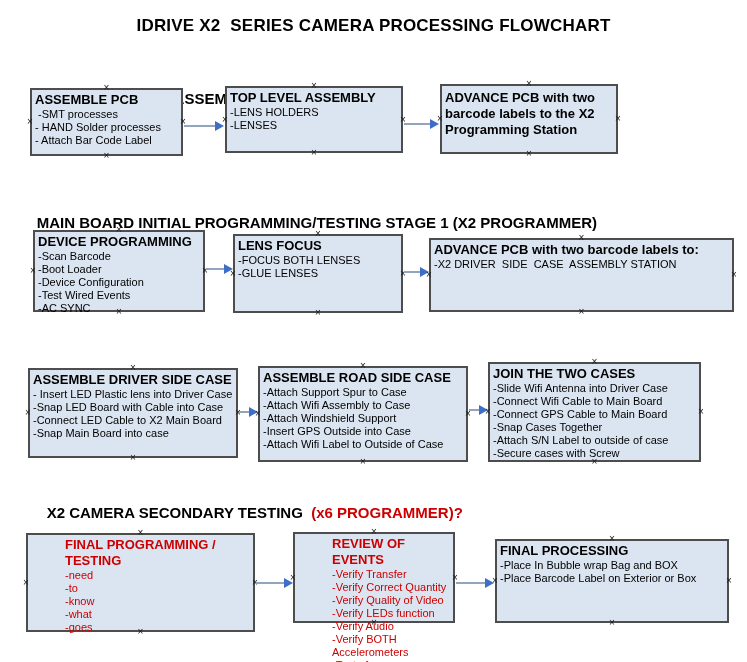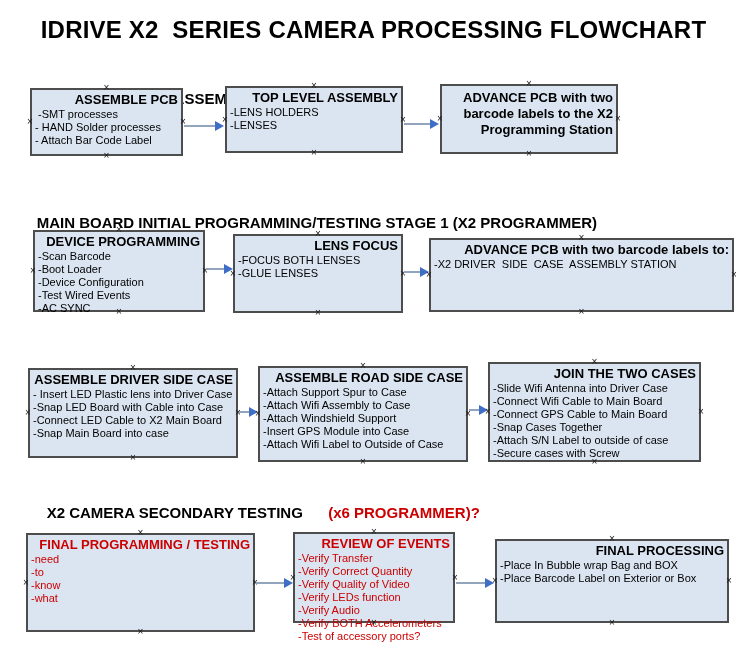--- a/index.html
+++ b/index.html
@@ -9,52 +9,51 @@
     height: 662px;
     background: var(--background, #ffffff);
     font-family: "Liberation Sans", "DejaVu Sans", sans-serif;
     color: var(--text, #000000);
     overflow: hidden;
   }
   .main-title {
     position: absolute;
     top: 16px; left: 0; width: 100%;
     text-align: center;
-    font-size: 24px;
+    font-size: 17px;
     font-weight: bold;
     white-space: pre;
     letter-spacing: .2px;
   }
   .sec-heading {
     position: absolute;
     font-size: 15px;
     font-weight: bold;
     white-space: pre;
   }
-  .sec-heading .red-part { color: var(--red-text, #cc0000); white-space: pre; margin-left: 17px; }
+  .sec-heading .red-part { color: var(--red-text, #cc0000); white-space: pre; }
   .box {
     position: absolute;
     box-sizing: border-box;
     background: var(--box-fill, #dbe5f1);
     border: 2px solid var(--box-border, #4d4d4d);
     padding: 2px 3px;
   }
   .box-title {
     font-size: 13px;
     font-weight: bold;
     line-height: 1.22;
     white-space: pre-wrap;
-    text-align: right;
   }
   .box-item {
     font-size: 11px;
     line-height: 13px;
     white-space: pre-wrap;
   }
-  .red .box-title, .red .box-item { color: var(--red-text, #cc0000); }
+  .red .box-title, .red .box-item { color: var(--red-text, #cc0000); margin-left: 34px; }
   .hx {
     position: absolute;
     font-size: 10px;
     line-height: 10px;
     color: #1a1a1a;
     font-weight: normal;
     pointer-events: none;
   }
   .hx-t { top: -7px;  left: 50%; transform: translateX(-50%); }
   .hx-b { bottom: -7px; left: 50%; transform: translateX(-50%); }
@@ -187,21 +186,21 @@
   <div class="arrow" style="left:239px;top:406px;width:19px">
     <div class="line"></div>
     <div class="head"></div>
   </div>
 
   <div class="box" style="left:258px;top:366px;width:210px;height:96px">
     <div class="box-title">ASSEMBLE ROAD SIDE CASE</div>
     <div class="box-item">-Attach Support Spur to Case</div>
     <div class="box-item">-Attach Wifi Assembly to Case</div>
     <div class="box-item">-Attach Windshield Support</div>
-    <div class="box-item">-Insert GPS Module into Case</div>
+    <div class="box-item">-Insert GPS Outside into Case</div>
     <div class="box-item">-Attach Wifi Label to Outside of Case</div>
   <span class="hx hx-t">×</span>
       <span class="hx hx-b">×</span>
       <span class="hx hx-l">×</span>
       <span class="hx hx-r">×</span>
     </div>
 
   <div class="arrow" style="left:469px;top:404px;width:19px">
     <div class="line"></div>
     <div class="head"></div>
@@ -224,20 +223,21 @@
   <div class="sec-heading" style="left:30px;top:487px">
     <span>X2 CAMERA SECONDARY TESTING </span><span class="red-part"> (x6 PROGRAMMER)?</span>
   </div>
 
   <div class="box red" style="left:26px;top:533px;width:229px;height:99px">
     <div class="box-title">FINAL PROGRAMMING / TESTING</div>
     <div class="box-item">-need</div>
     <div class="box-item">-to</div>
     <div class="box-item">-know</div>
     <div class="box-item">-what</div>
+    <div class="box-item">-goes</div>
   <span class="hx hx-t">×</span>
       <span class="hx hx-b">×</span>
       <span class="hx hx-l">×</span>
       <span class="hx hx-r">×</span>
     </div>
 
   <div class="arrow" style="left:256px;top:577px;width:37px">
     <div class="line"></div>
     <div class="head"></div>
   </div>

